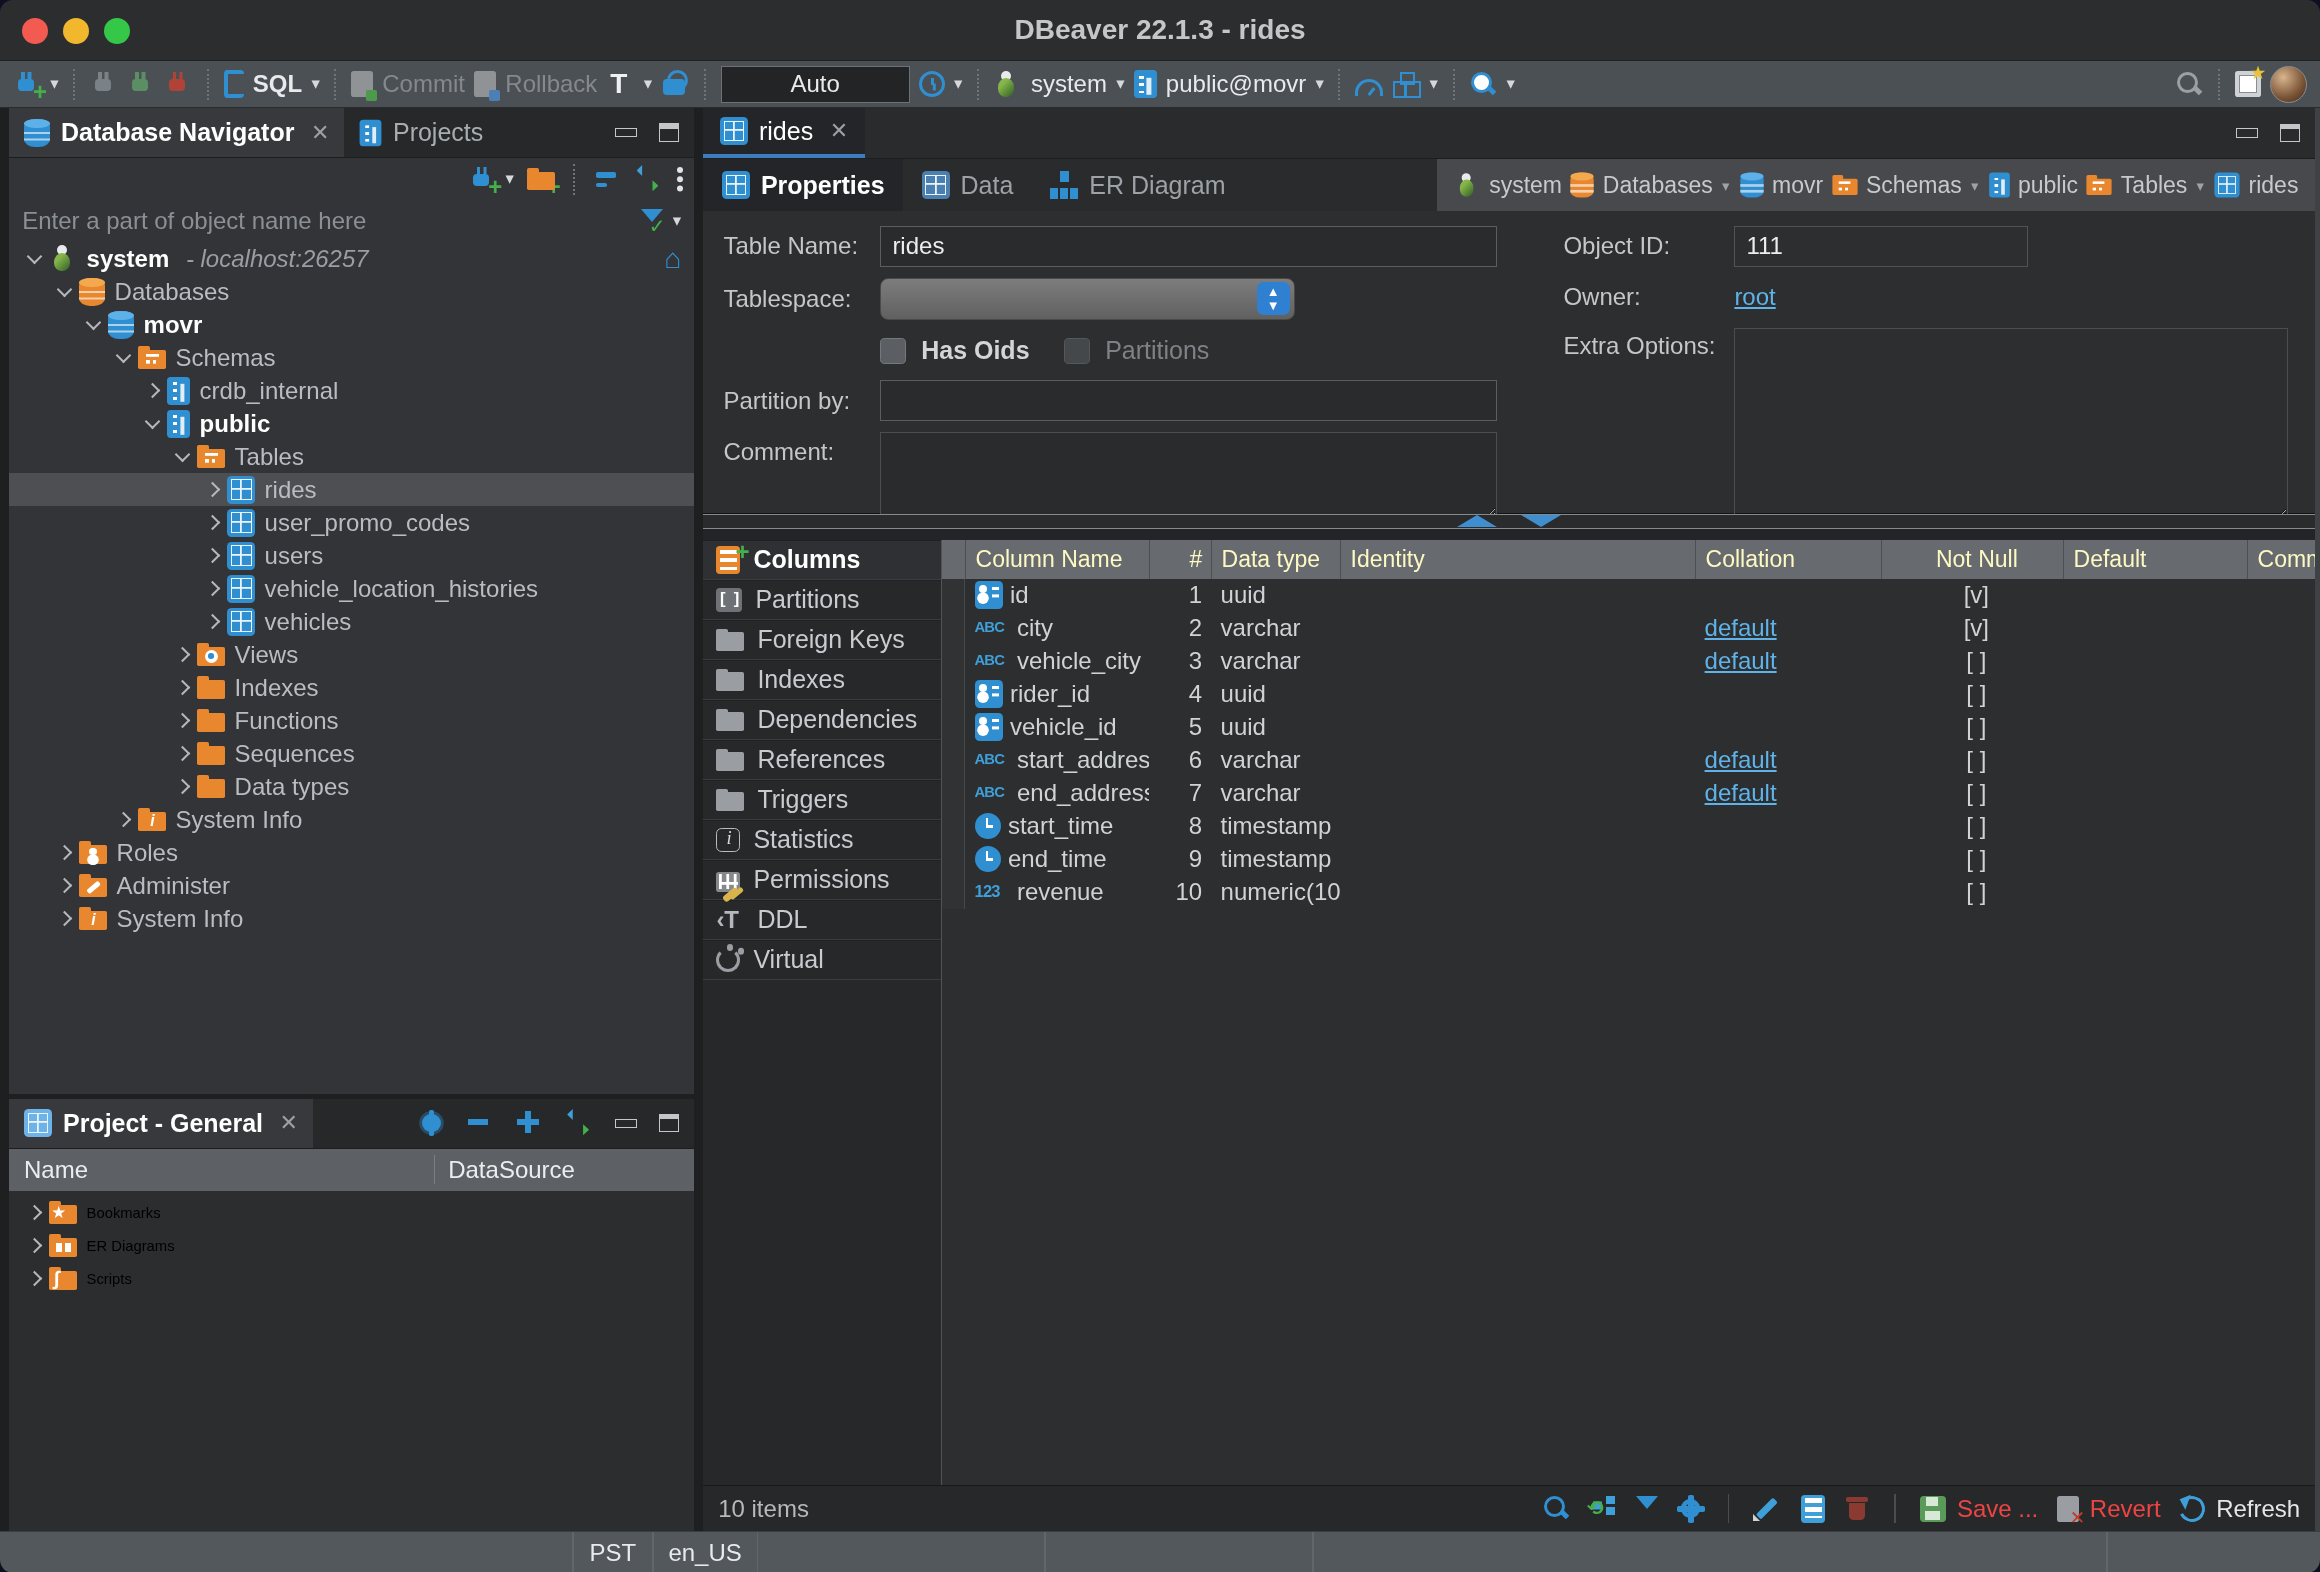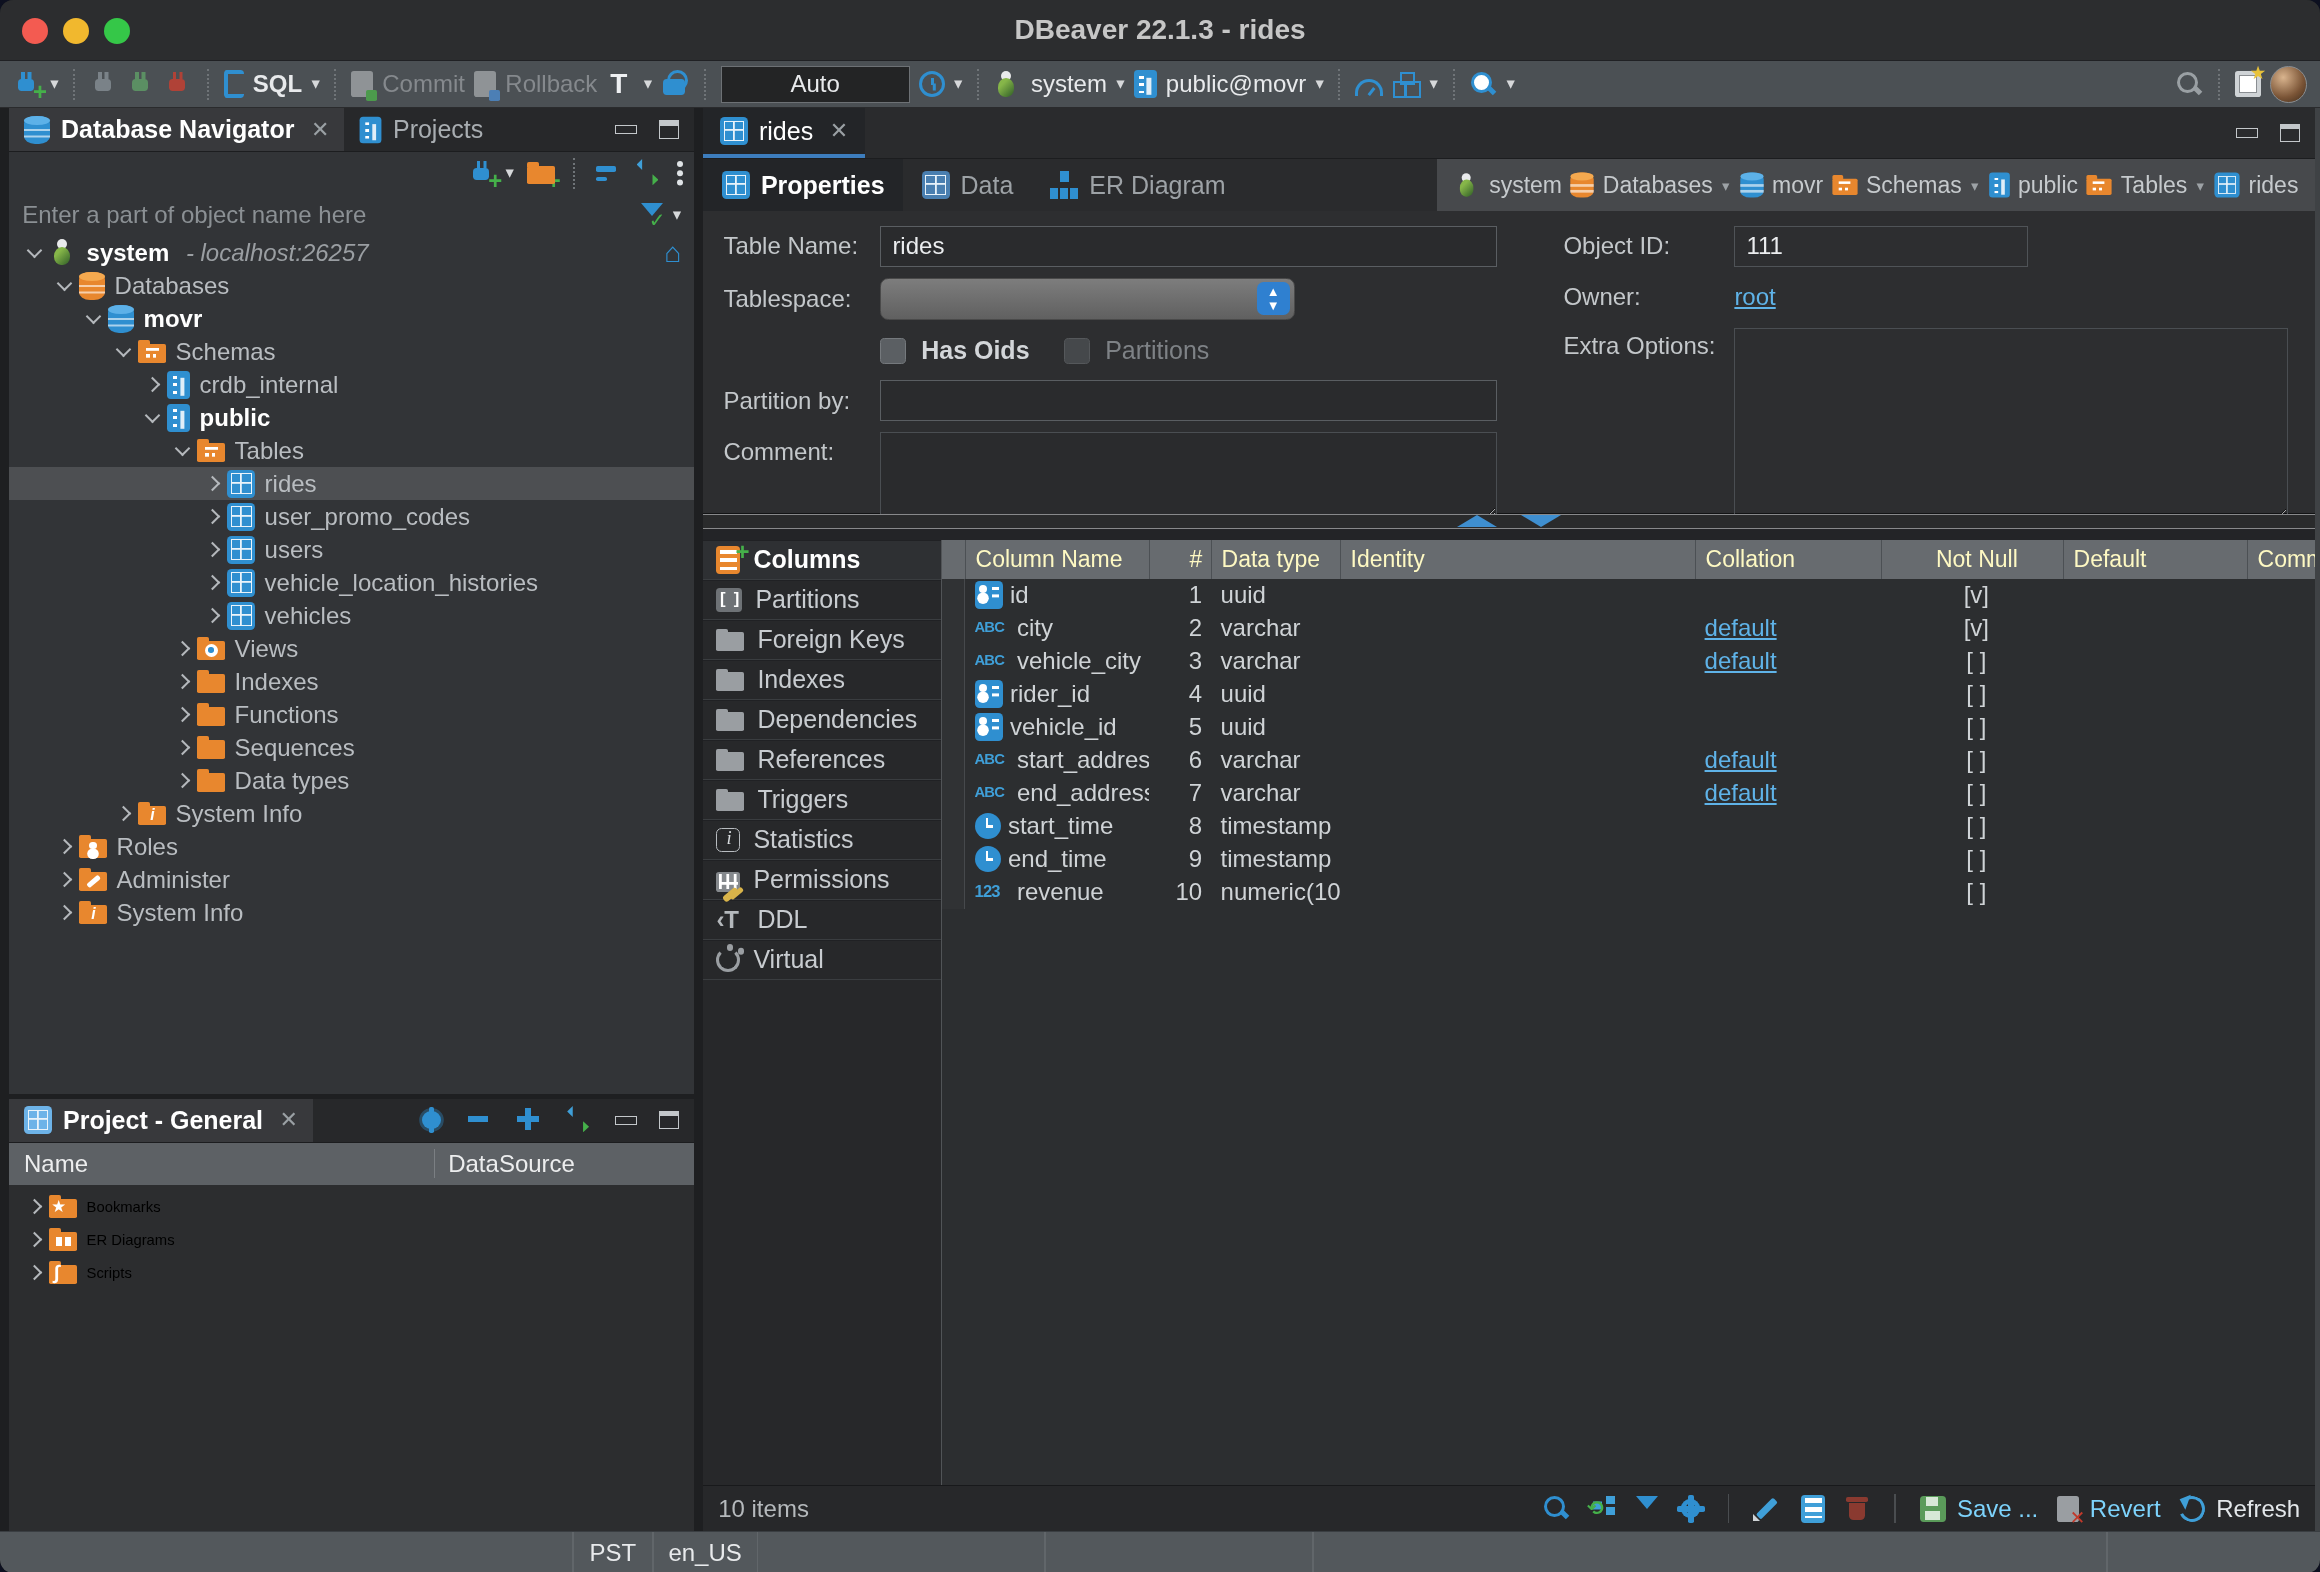--- a/index.html
+++ b/index.html
@@ -66,21 +66,21 @@
   .avatar { width:37px; height:37px; border-radius:50%; background:radial-gradient(circle at 35% 30%,#d9b48e,#7a5436 60%,#3c2a1a); border:1.8px solid #8a8e92; flex:none; }
 
   
   .workspace { flex:1; display:flex; padding-left:9.2px; gap:9.2px; background:#1e1f21; min-height:0; }
   .leftcol { width:685px; flex:none; display:flex; flex-direction:column; }
   .panel { background:#323437; display:flex; flex-direction:column; min-height:0; }
   .navigator { height:986px; flex:none; }
   .leftgap { height:4.6px; flex:none; background:#1e1f21; }
   .project { flex:1; }
 
-  .ptabbar { height:44px; flex:none; background:#27282a; display:flex; align-items:stretch; border-bottom:0.9px solid #1c1d1f; }
+  .ptabbar { height:50px; flex:none; background:#27282a; display:flex; align-items:stretch; border-bottom:0.9px solid #1c1d1f; }
   .ptab { display:flex; align-items:center; gap:11px; padding:0 14.8px; font-size:25px; color:#a8adb1; }
   .ptab.active { background:#38393c; color:#fff; font-weight:bold; }
   .tabx { color:#9aa0a4; font-size:22px; margin-left:5.5px; }
   .winbtns { margin-left:auto; display:flex; align-items:center; gap:22px; padding-right:14.8px; }
   .ic-min { width:22px; height:9.2px; border:1.8px solid #c3c7ca; }
   .ic-max { width:20px; height:18.5px; border:1.8px solid #c3c7ca; }
   .ic-max::before { content:""; position:absolute; left:0; top:0; width:100%; height:4.6px; background:#c3c7ca; }
 
   .navtools { height:42px; flex:none; display:flex; align-items:center; justify-content:flex-end; gap:13px; padding-right:11px; background:#323437; }
   .ic-collapse::before { content:""; position:absolute; left:1.8px; top:7.4px; width:20px; height:5.5px; background:#2f8fd0; border-radius:1.8px; }
@@ -220,21 +220,21 @@
   .ic-clock::before { content:""; position:absolute; left:11px; top:4.6px; width:2.8px; height:9.2px; background:#fff; }
   .ic-clock::after { content:""; position:absolute; left:11px; top:12px; width:7.4px; height:2.8px; background:#fff; }
   .cell-link { color:#5fb3e8; text-decoration:underline; }
   .gridfill { flex:1; background:#2c2e30; }
 
   
   .itemsbar { height:46px; flex:none; background:#27282a; border-top:1.8px solid #18191b; display:flex; align-items:center; padding:0 14.8px; }
   .itemscount { color:#b5b9bc; font-size:24px; }
   .actions { margin-left:auto; display:flex; align-items:center; gap:18.5px; }
   .vsep { width:1.8px; height:29.5px; background:#4a4d50; margin:0 5.5px; }
-  .actlab { font-size:24px; color:#7dd3fc; margin-left:-7.4px; }
+  .actlab { font-size:24px; color:#ef4444; margin-left:-7.4px; }
   .actlab.lit { color:#e3e7ea; }
   .ic-sync { width:28px; height:28px; }
   .ic-sync::before { content:""; position:absolute; right:1.8px; top:1.8px; width:9.2px; height:7.4px; background:#3f9fd8; box-shadow:0 11px 0 #3f9fd8,-13px 5.5px 0 #3f9fd8; }
   .ic-sync::after { content:"⟲"; position:absolute; left:-1.8px; top:1.8px; color:#45b04a; font-size:20px; font-weight:bold; }
   .ic-funnel.plain::after { content:""; }
   .ic-gear { width:26px; height:26px; }
   .ic-gear::before { content:""; position:absolute; left:3.7px; top:3.7px; width:18.5px; height:18.5px; background:#2f8fd0; border-radius:50%; box-shadow:inset 0 0 0 4.6px #2f8fd0, inset 0 0 0 7.4px #27282a; }
   .ic-gear::after { content:""; position:absolute; left:10px; top:-0.9px; width:6.5px; height:28px; background:#2f8fd0; border-radius:1.8px; }
   .ic-gear i { position:absolute; left:-0.9px; top:10px; width:28px; height:6.5px; background:#2f8fd0; border-radius:1.8px; }
   .ic-pencil { width:29.5px; height:28px; }

